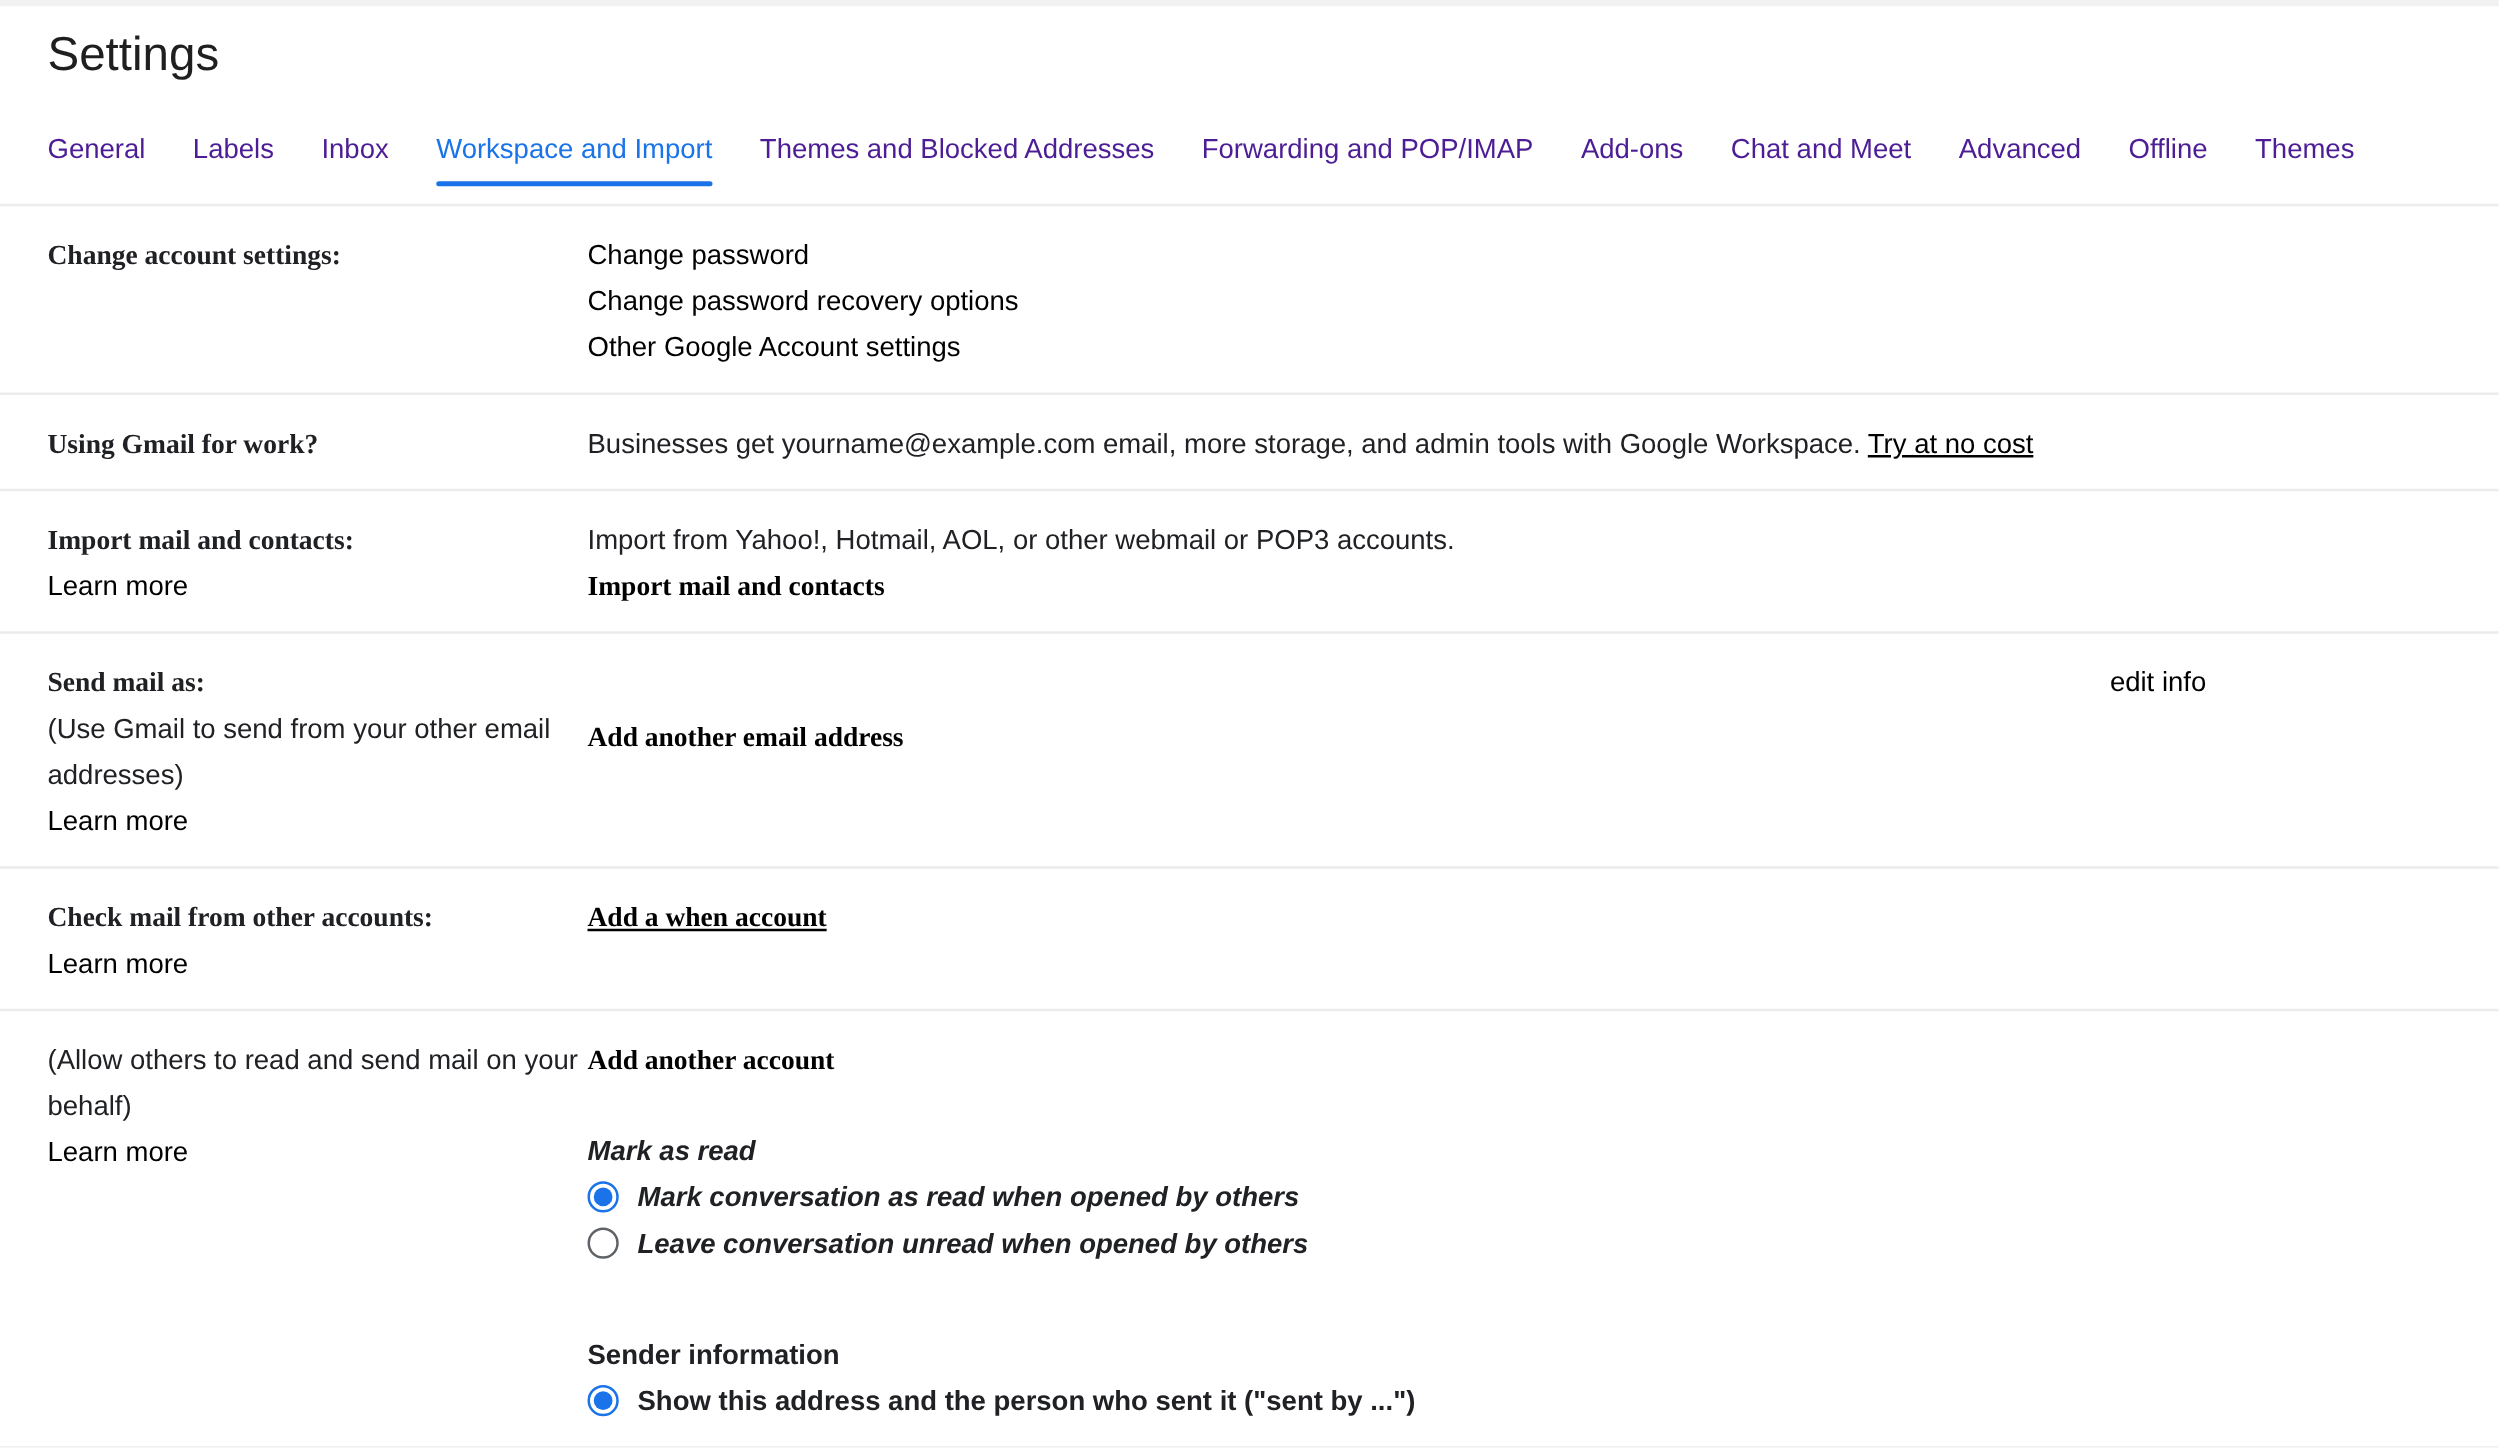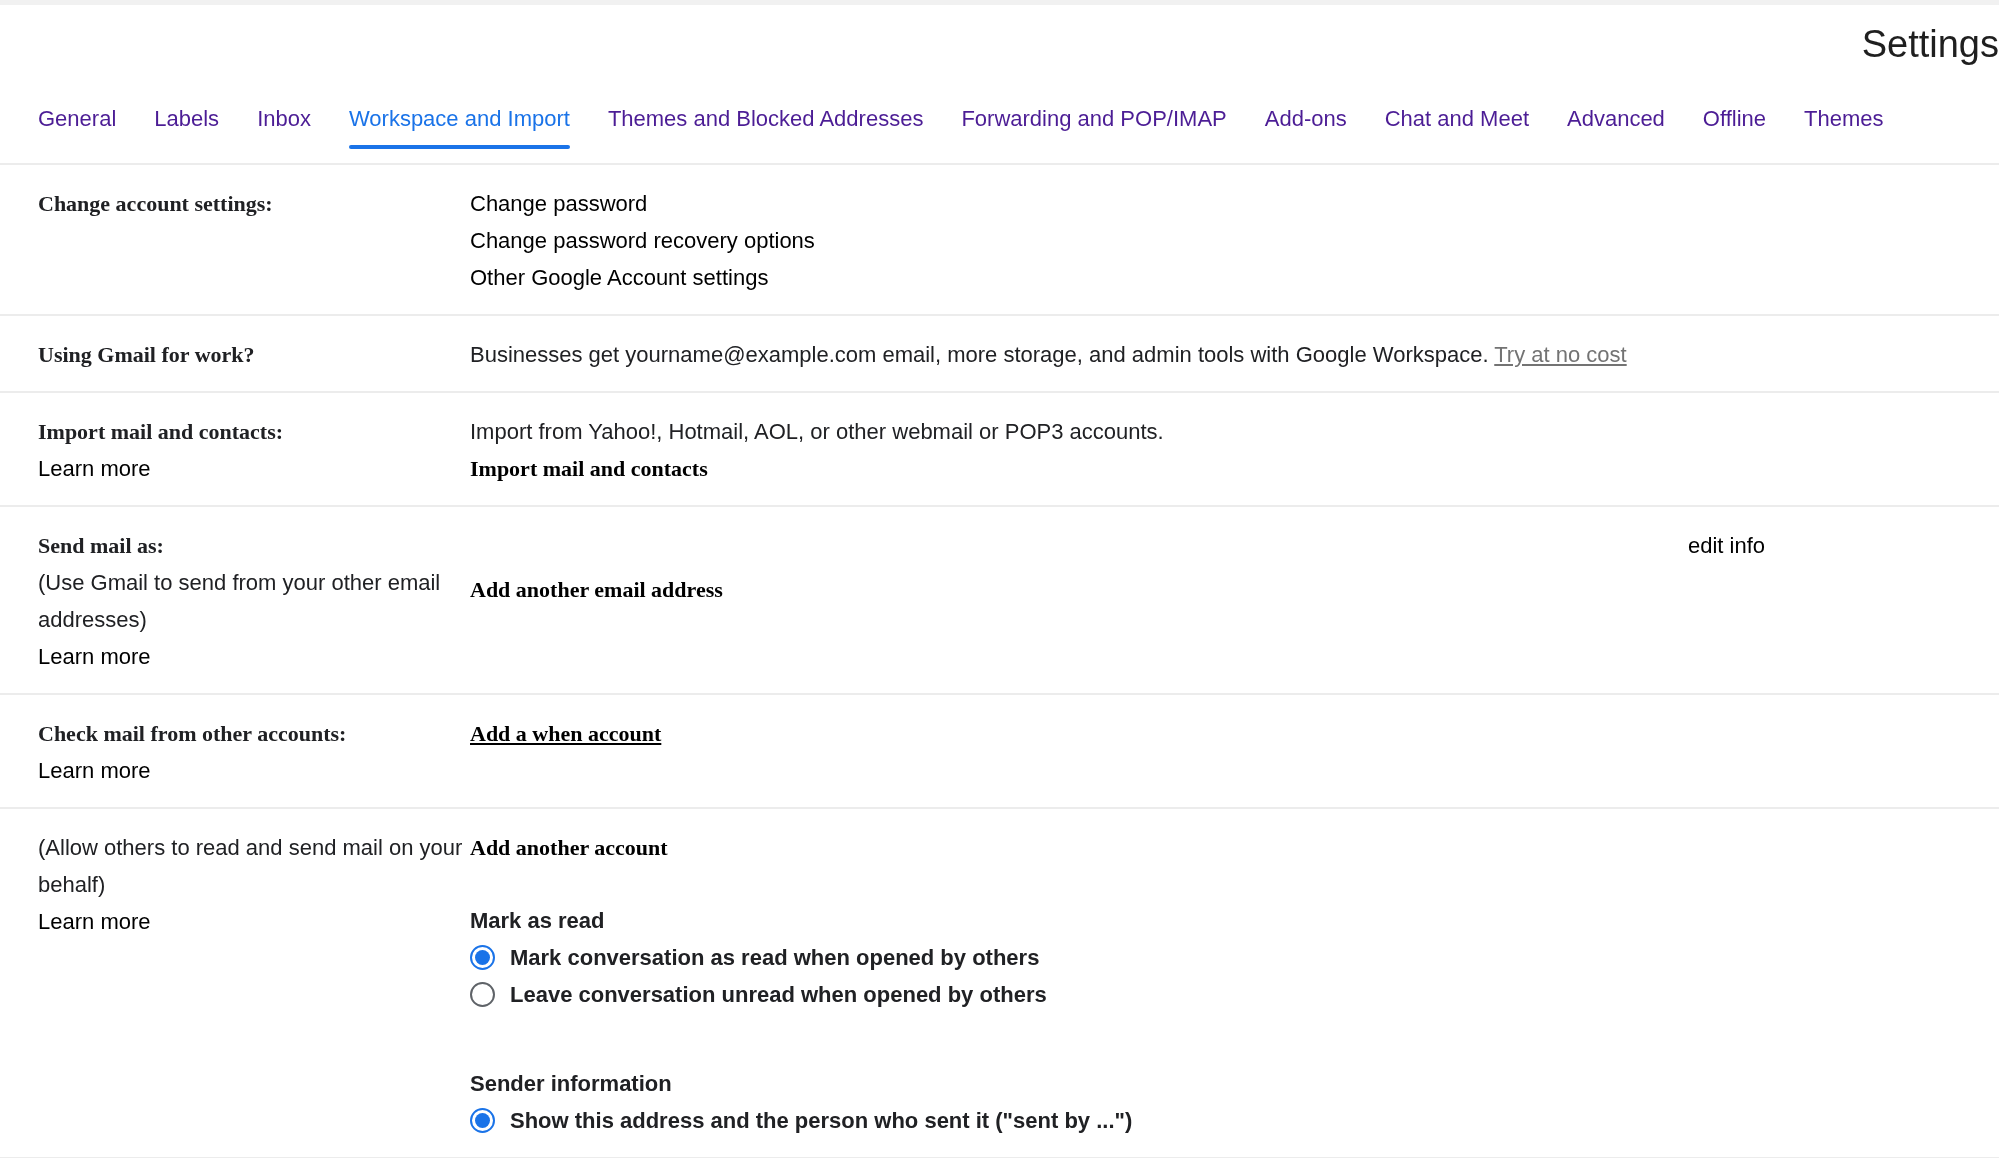--- a/index.html
+++ b/index.html
@@ -12,21 +12,20 @@
     line-height:37px;
     overflow:hidden;
   }
   .top-edge { height:5px; background:#f1f1f1; }
   .page-title {
     margin:16px 0 0 38px;
     font-size:38px;
     line-height:46px;
     font-weight:500;
     color:#1f1f1f;
-    text-align:right;
   }
   
   .tabs {
     display:flex;
     flex-wrap:wrap;
     column-gap:38px;
     row-gap:18px;
     margin:38px 40px 0 38px;
     max-width:1940px;
   }
@@ -49,21 +48,21 @@
     display:flex;
     padding:20px 38px 18px 38px;
     border-bottom:2px solid #ececec;
   }
   .row-label { width:432px; flex:none; padding-right:6px; }
   .row-content { flex:1; position:relative; }
   .bold { font-weight:700;font-family:Liberation Serif, serif; }
   .link { color:#000000; text-decoration:none; cursor:pointer; }
   .link.bold { font-weight:700; }
   .link.underline { text-decoration:underline; }
-  .link.classic { color:#737373; text-decoration:underline; }
+  .link.classic { color:#000000; text-decoration:underline; }
   .learn-more { display:block; }
   .edit-info { position:absolute; top:0; right:196px; }
   .add-email-link { display:inline-block; margin-top:44px; }
   
   .radio-group-heading { font-weight:700; }
   .radio-row { display:flex; align-items:center; gap:15px; }
   .radio {
     width:25px; height:25px;
     border-radius:50%;
     border:2px solid #5f6368;
@@ -73,21 +72,21 @@
   }
   .radio.selected { border-color:#1a73e8; }
   .radio.selected::after {
     content:"";
     position:absolute;
     left:3px; top:3px; right:3px; bottom:3px;
     border-radius:50%;
     background:#1a73e8;
   }
   .radio-label { font-weight:700; }
-  .mark-as-read-block { margin-top:36px; }
+  .mark-as-read-block { margin-top:36px;font-style:italic; }
   .sender-info-block { margin-top:52px; }
 </style>
 </head>
 <body>
 
 <div class="top-edge"></div>
 
 <h1 class="page-title">Settings</h1>
 
 <div class="tabs">

